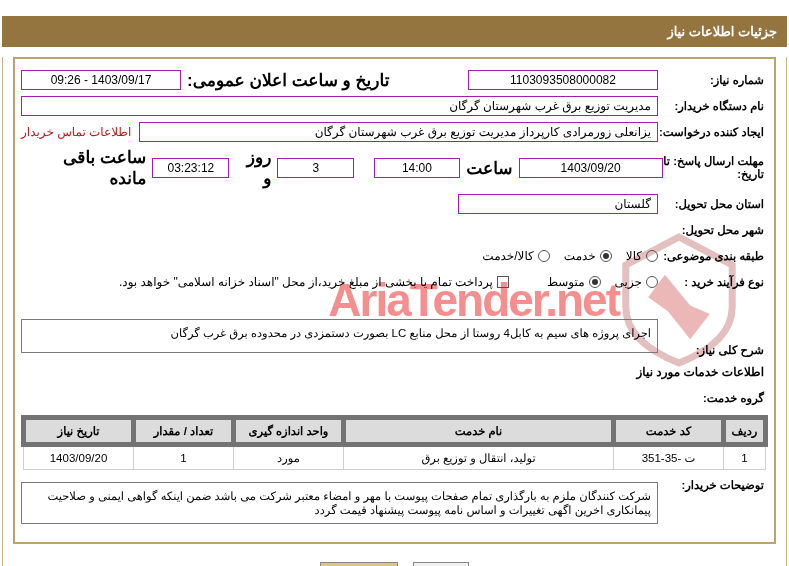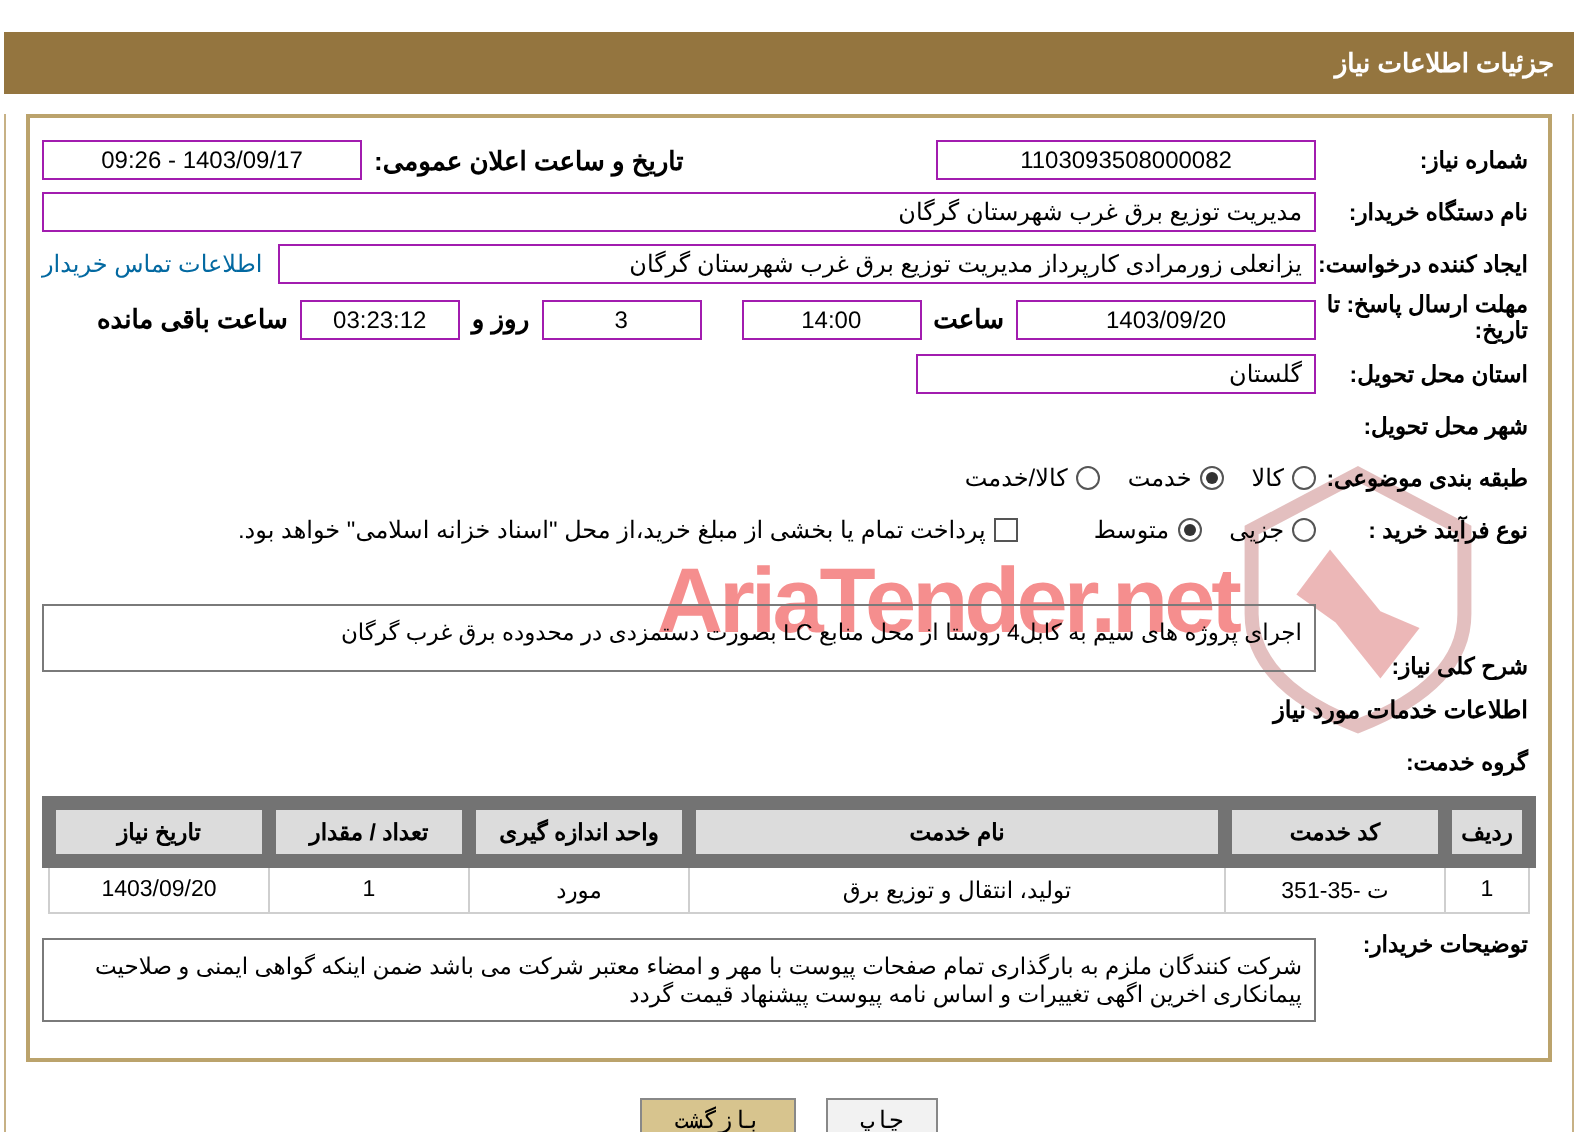--- a/index.html
+++ b/index.html
@@ -44,37 +44,37 @@
   }
   .lbl {
     width: 110px;
     font-weight: bold;
     padding-right: 4px;
     font-size: 11.5px;
   }
   .lbl-inline {
     font-weight: bold;
     padding: 0 6px;
-    font-size: 13px;
+    font-size: 17px;
   }
   .val-box {
     border: 1px solid #a21caf;
     background: #fff;
     padding: 2px 6px;
     min-height: 18px;
     display: inline-flex;
     align-items: center;
     justify-content: center;
     direction: rtl;
     text-align: center;
   }
   .val-box.txt-right { justify-content: flex-end; }
   .val-box.flex-grow { flex: 1; }
   .contact-link {
-    color: #0369a1;
+    color: #b91c1c;
     cursor: pointer;
     padding-right: 8px;
     text-align: right;
   }
   .radio, .check {
     display: inline-flex;
     align-items: center;
     gap: 4px;
     margin-left: 14px;
   }
@@ -111,21 +111,21 @@
     font-size: 11.5px;
   }
   table.grid {
     width: 100%;
     border-collapse: collapse;
     margin-top: 6px;
     font-size: 11.5px;
   }
   table.grid th {
     background: #dcdcdc;
-    border: 7px solid #737373;
+    border: 5px solid #737373;
     padding: 4px;
     font-weight: bold;
   }
   table.grid td {
     border: 1px solid #cfcfcf;
     padding: 4px;
     text-align: center;
     background: #fff;
   }
   .btn-bar {

